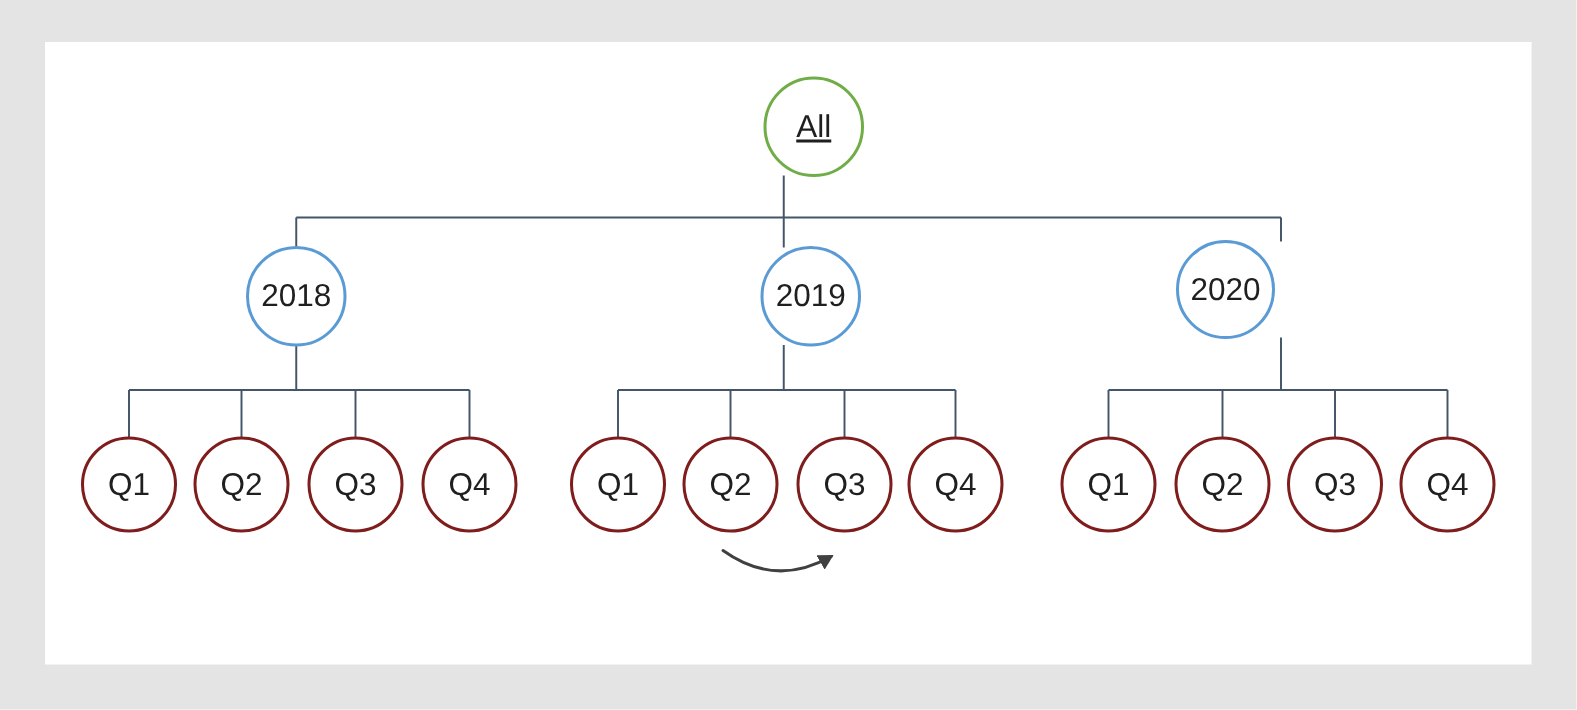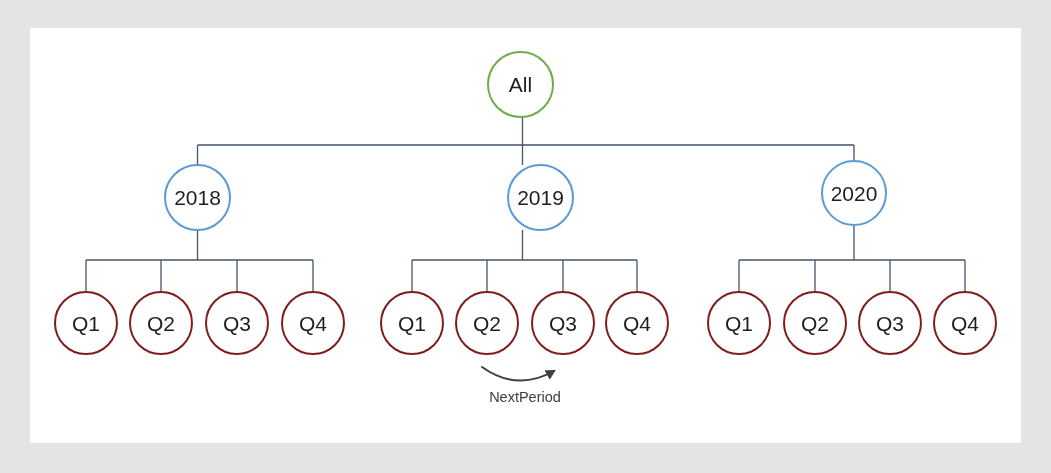--- a/index.html
+++ b/index.html
@@ -37,31 +37,32 @@
     background: #ffffff;
     display: flex;
     align-items: center;
     justify-content: center;
     color: #1f1f1f;
     font-size: 21px;
     line-height: 1;
     white-space: nowrap;
   }
   .node-root {
-    left: 487px; top: 51px;
+    left: 509px; top: 51px;
     width: 67px; height: 67px;
     border: 2.5px solid #70ad47;
+    text-decoration: underline;
   }
   .node-year {
     width: 67px; height: 67px;
     border: 2.5px solid #5b9bd5;
   }
   .y2018 { left: 164px; top: 164px; }
   .y2019 { left: 507px; top: 164px; }
-  .y2020 { left: 821px; top: 160px; width: 66px; height: 66px; }
+  .y2020 { left: 784px; top: 160px; width: 66px; height: 66px; }
   .node-quarter {
     width: 64px; height: 64px;
     top: 291px;
     border: 2px solid #7f1d1d;
   }
   .q18a { left: 54px; }  .q18b { left: 129px; } .q18c { left: 205px; } .q18d { left: 281px; }
   .q19a { left: 380px; } .q19b { left: 455px; } .q19c { left: 531px; } .q19d { left: 605px; }
   .q20a { left: 707px; } .q20b { left: 783px; } .q20c { left: 858px; } .q20d { left: 933px; }
   .annotation-label {
     position: absolute;
@@ -108,14 +109,13 @@
   <div class="node node-quarter q19a">Q1</div>
   <div class="node node-quarter q19b">Q2</div>
   <div class="node node-quarter q19c">Q3</div>
   <div class="node node-quarter q19d">Q4</div>
 
   <div class="node node-quarter q20a">Q1</div>
   <div class="node node-quarter q20b">Q2</div>
   <div class="node node-quarter q20c">Q3</div>
   <div class="node node-quarter q20d">Q4</div>
 
-  <div class="annotation-label">NextPeriod</div>
 </div>
 
 </body></html>

